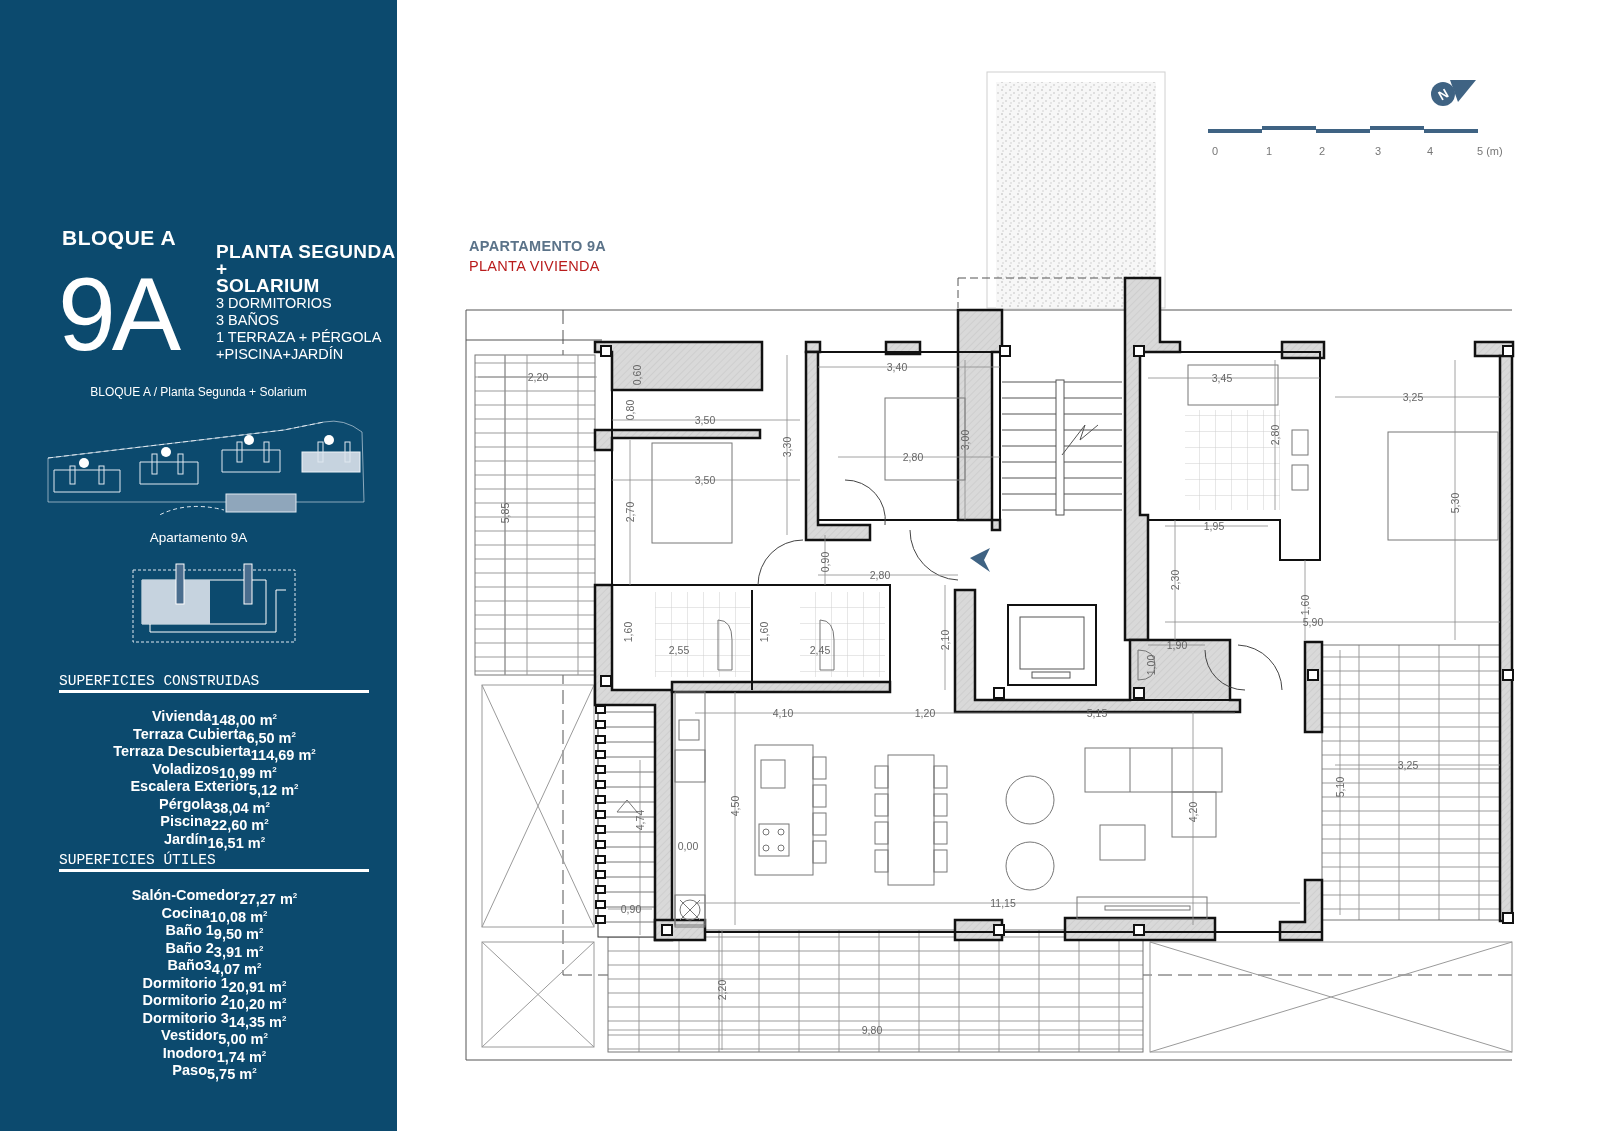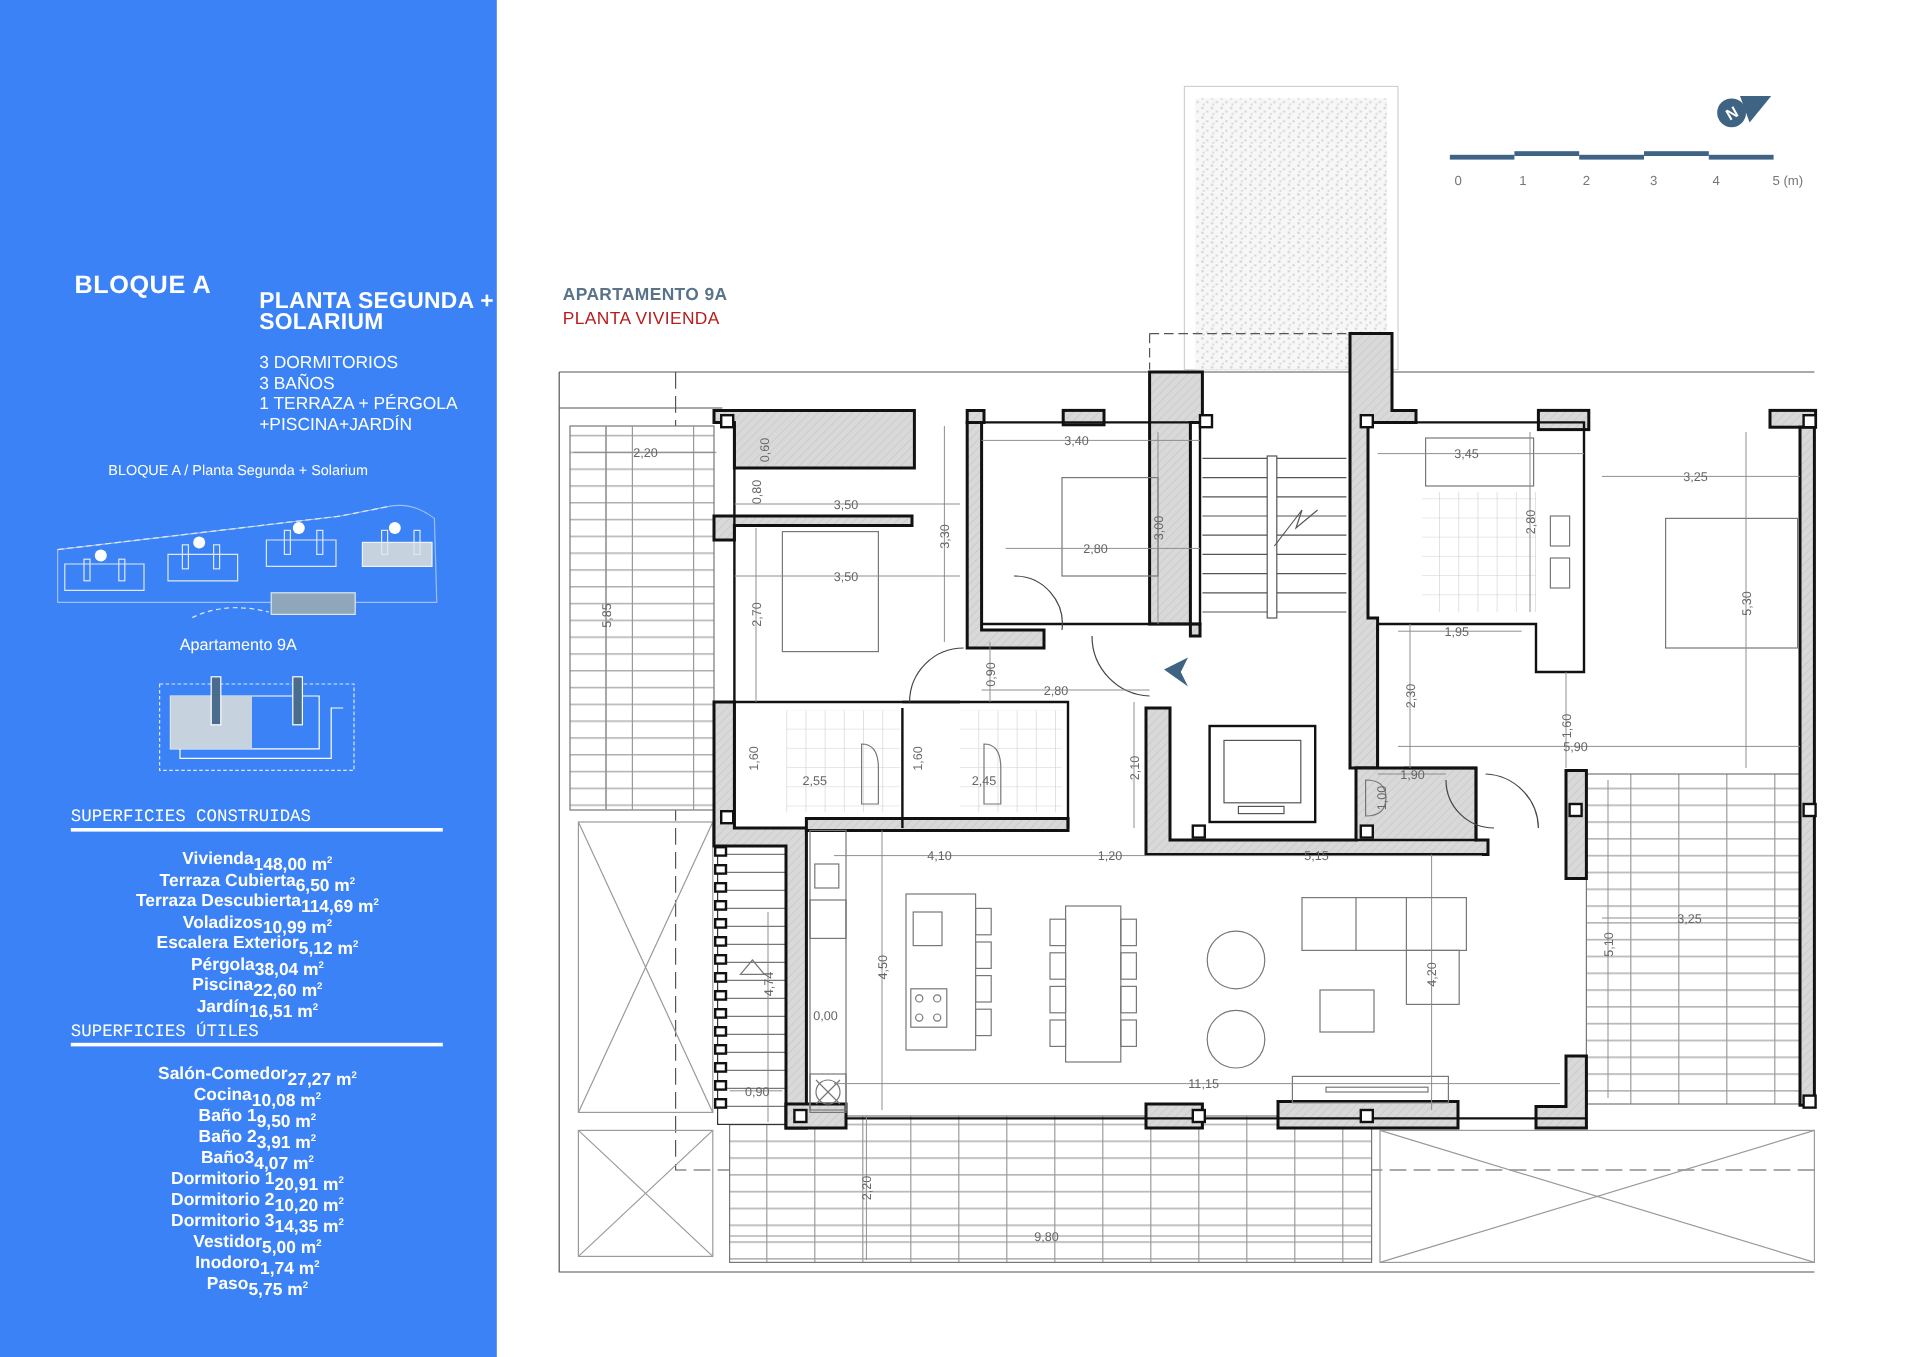--- a/index.html
+++ b/index.html
@@ -1,17 +1,17 @@
 <!DOCTYPE html>
 <html><head>
 <meta charset="utf-8">
 <style>
   html, body { margin:0; padding:0; }
   body { width:1600px; height:1131px; position:relative; background:#ffffff; overflow:hidden; font-family:"Liberation Sans", sans-serif; }
-  .panel { position:absolute; left:0; top:0; width:397px; height:1131px; background:#3b82f6; color:#ffffff;padding-left:17px; }
+  .panel { position:absolute; left:0; top:0; width:397px; height:1131px; background:#0c4a6e; color:#ffffff; }
   .abs { position:absolute; }
   .bloque { left:62px; top:226px; font-size:21px; font-weight:700; letter-spacing:0.5px; }
   .unit { left:58px; top:262px; font-size:104px; font-weight:400; letter-spacing:-4px; line-height:1; }
   .planta { left:216px; top:243px; font-size:19px; font-weight:700; line-height:17px; letter-spacing:0.3px; }
   .features { left:216px; top:295px; font-size:14.5px; line-height:17px; }
   .features div { white-space:nowrap; }
   .keyplan-title { left:0; width:397px; text-align:center; top:385px; font-size:12px; }
   .apt-title { left:0; width:397px; text-align:center; top:530px; font-size:13.5px; }
   .section-h { left:59px; width:310px; font-size:14.5px; border-bottom:3px solid #ffffff; padding-bottom:1px;font-family:Liberation Mono, monospace; }
   .rows { left:59px; width:311px; font-size:14.5px; }
@@ -20,20 +20,21 @@
   .plan-title { left:469px; top:238px; font-size:14.5px; font-weight:700; color:#5b7389; letter-spacing:0.3px; }
   .plan-sub { left:469px; top:258px; font-size:14.5px; color:#b91c1c; letter-spacing:0.3px; }
   .scale-label { font-size:11px; color:#777; top:145px; }
   .dim { font-family:"Liberation Sans", sans-serif; font-size:10.5px; fill:#666; }
 </style>
 </head>
 <body>
 
 <div class="panel">
   <div class="abs bloque">BLOQUE A</div>
+  <div class="abs unit">9A</div>
   <div class="abs planta">
     <div>PLANTA SEGUNDA +</div>
     <div>SOLARIUM</div>
   </div>
   <div class="abs features">
     <div>3 DORMITORIOS</div>
     <div>3 BAÑOS</div>
     <div>1 TERRAZA + PÉRGOLA</div>
     <div>+PISCINA+JARDÍN</div>
   </div>

